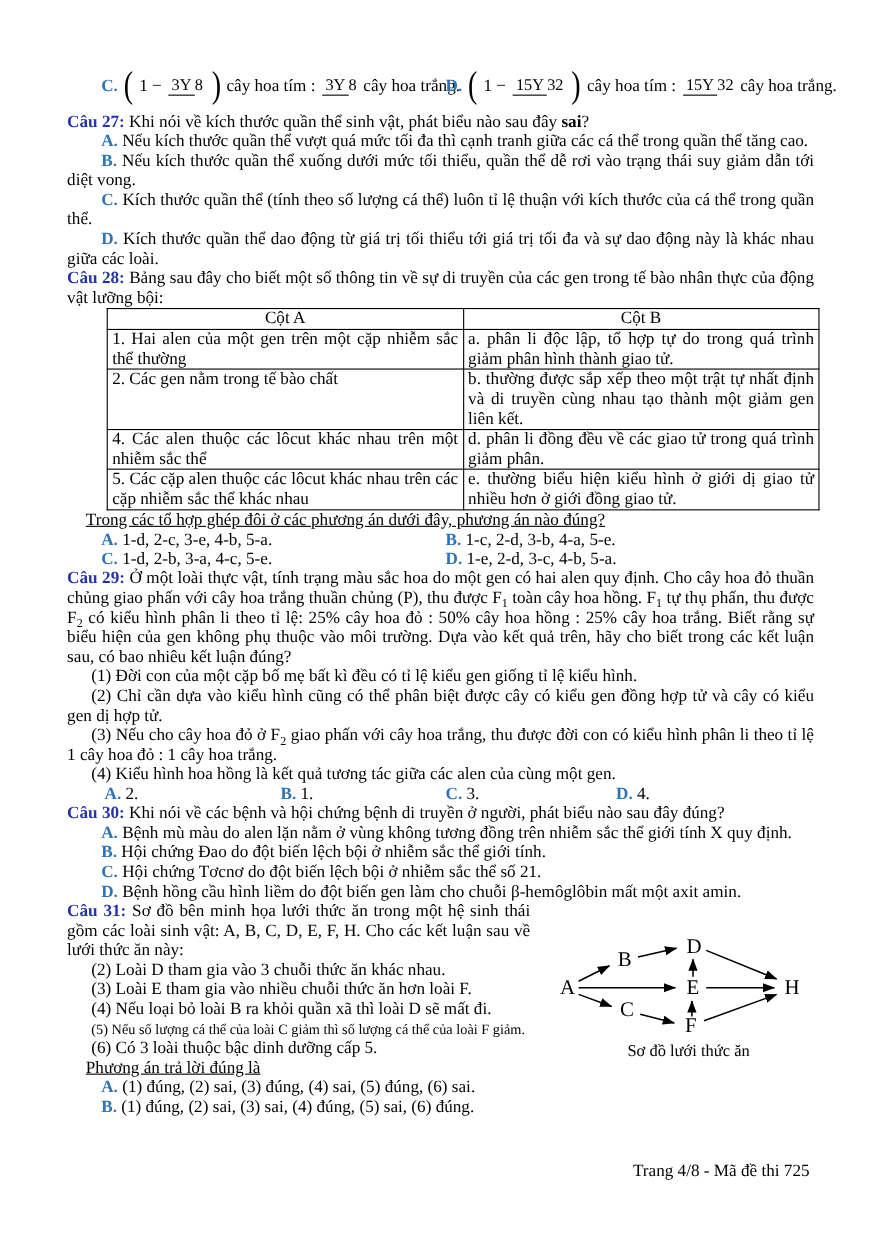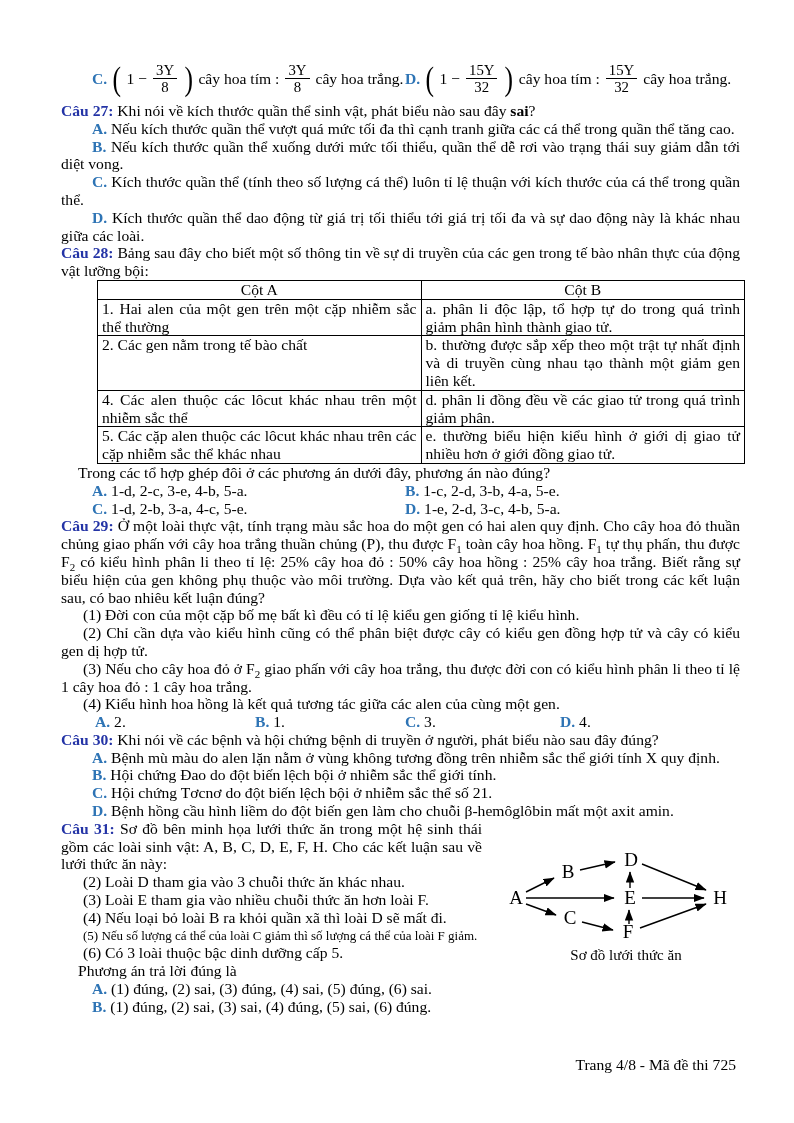--- a/index.html
+++ b/index.html
@@ -7,28 +7,28 @@
     width:794px;height:1123px;position:relative;overflow:hidden;
     box-sizing:border-box;padding:55px 54px 0 61px;
     font-family:"Liberation Serif","DejaVu Serif",serif;
     font-size:15.6px;line-height:17.8px;color:#000;text-align:justify;
   }
   p{margin:0;}
   .qlabel{color:#2434A6;font-weight:bold;}
   .optlabel{color:#2E74B5;font-weight:bold;}
   .opt-par{text-indent:31px;}
   .item-par{text-indent:22px;}
-  .intro-par{text-indent:17px;}
+  .intro-par{text-indent:17px;text-decoration:underline;}
   .small{font-size:13px;}
   
   .fracline{height:47px;display:grid;grid-template-columns:344px 1fr;align-items:center;}
   .fracline .half{display:flex;align-items:center;gap:4px;white-space:nowrap;}
   .fracline .half.first{padding-left:31px;}
   .bigp{font-size:34px;font-weight:400;line-height:0;transform:scaleX(.75);}
-  .frac{display:inline-flex;flex-direction:column;align-items:center;font-size:14.8px;line-height:16px;margin:0 2px;vertical-align:middle;}
+  .frac{display:inline-flex;flex-direction:row;align-items:center;font-size:14.8px;line-height:16px;margin:0 2px;vertical-align:middle;}
   .frac .num{border-bottom:1px solid #000;padding:0 3px;}
   
   .row2{display:grid;grid-template-columns:344px 1fr;}
   .row2 .cell.first{padding-left:31px;}
   
   .row4{display:grid;grid-template-columns:160px 150px 155px 1fr;}
   .row4 .cell{padding-left:34px;}
   
   table.match{border-collapse:collapse;margin-left:36px;width:648px;table-layout:fixed;}
   table.match td,table.match th{border:1px solid #000;padding:0 4px;vertical-align:top;font-weight:normal;line-height:17.8px;}

